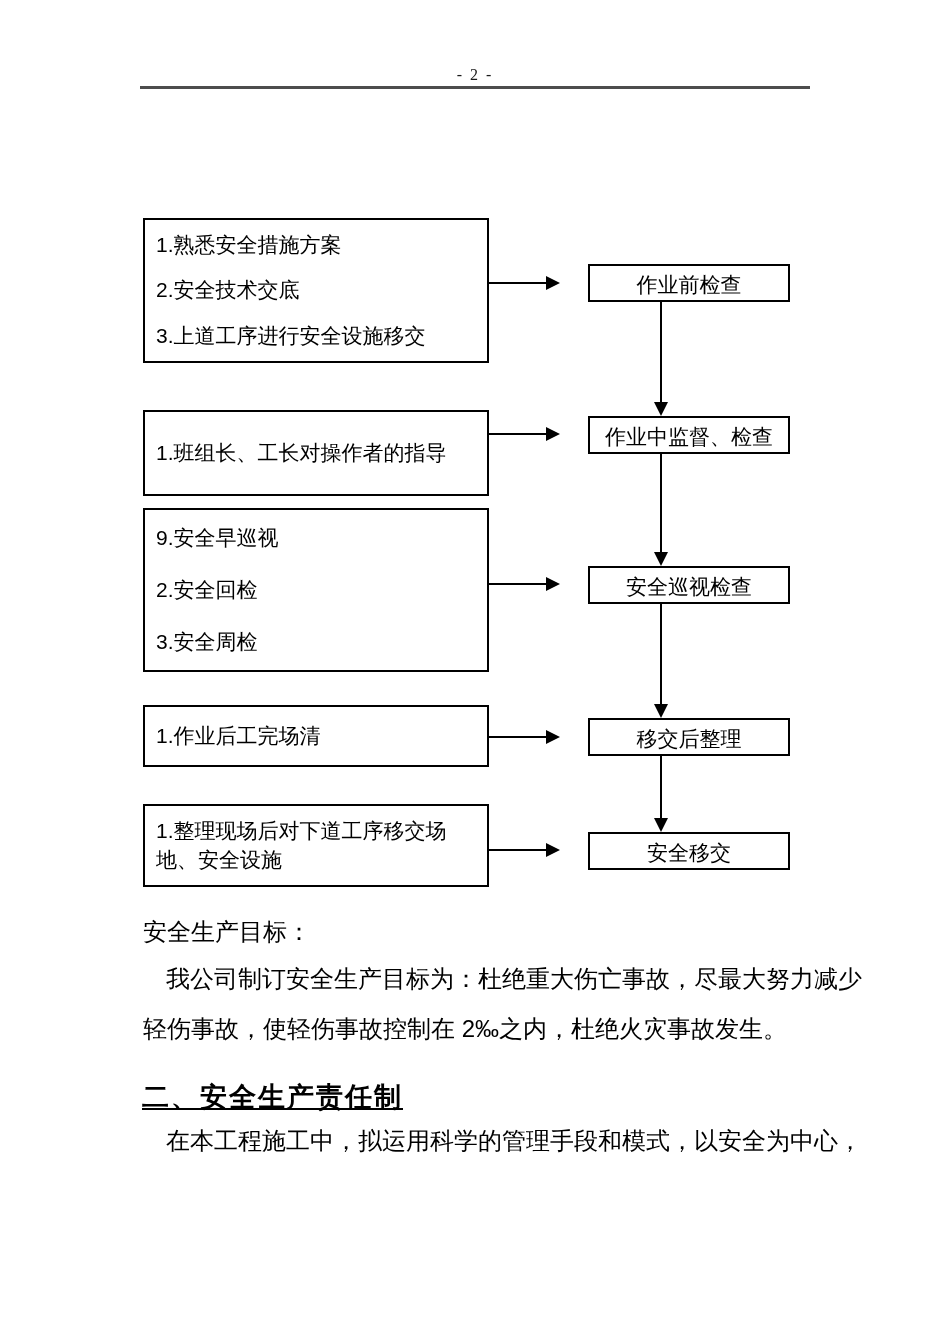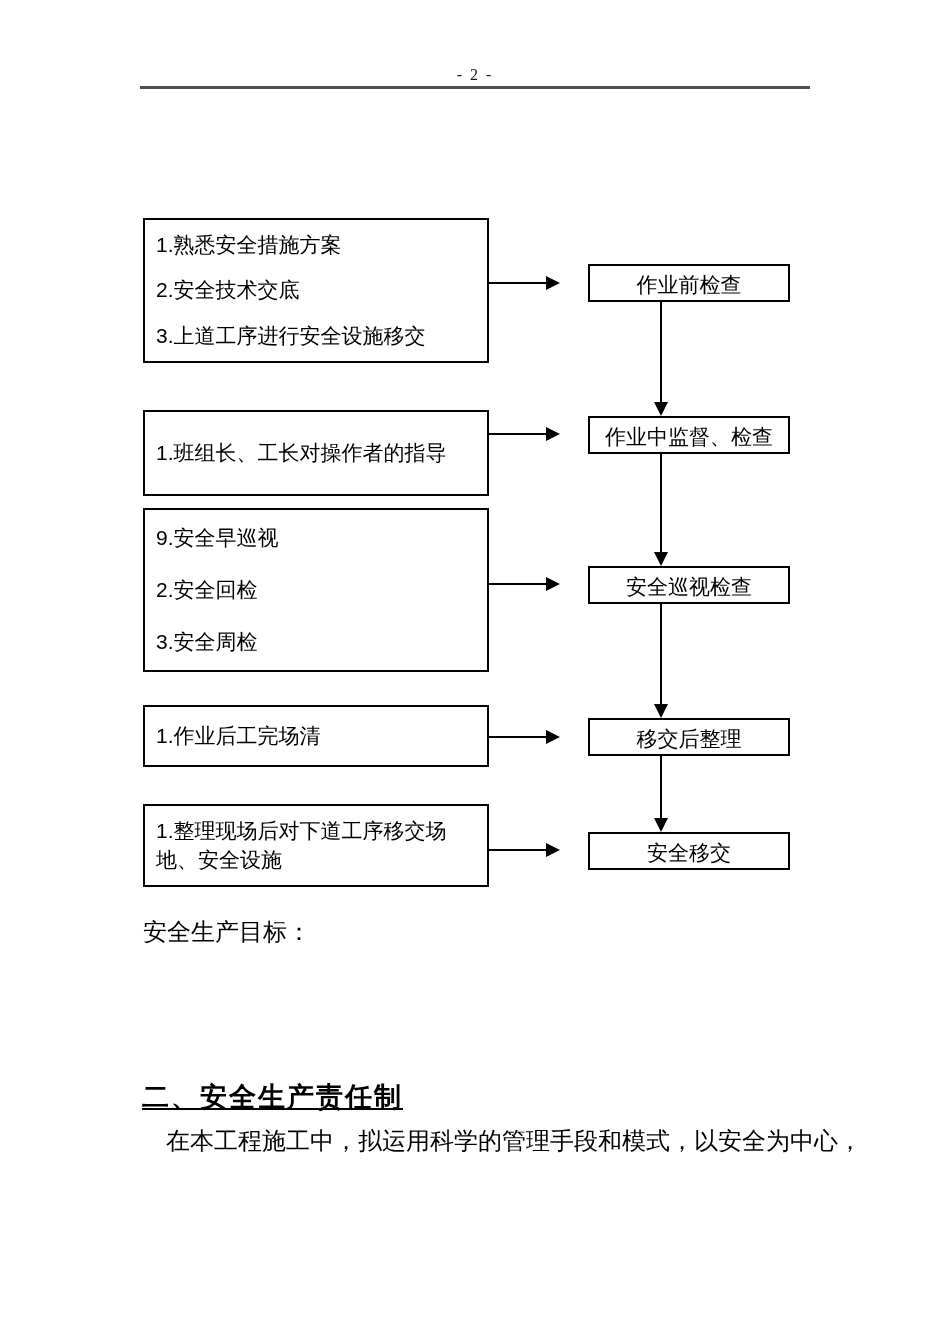--- a/index.html
+++ b/index.html
@@ -110,20 +110,24 @@
       <div class="lline">1.整理现场后对下道工序移交场地、安全设施</div>
     </div>
     <div class="hline" style="top:849px"></div>
     <div class="rhead" style="top:843px"></div>
     <div class="rbox" style="top:832px;height:38px">安全移交</div>
 
   </div>
 
   <div class="goal-heading">安全生产目标：</div>
 
+  <div class="goal-para">
+    <div class="line indent">我公司制订安全生产目标为：杜绝重大伤亡事故，尽最大努力减少</div>
+    <div class="line">轻伤事故，使轻伤事故控制在 2‰之内，杜绝火灾事故发生。</div>
+  </div>
 
   <div class="chapter-heading">二、安全生产责任制</div>
 
   <div class="chapter-para">
     <div class="line indent">在本工程施工中，拟运用科学的管理手段和模式，以安全为中心，</div>
   </div>
 
 </div>
 
 </body></html>

